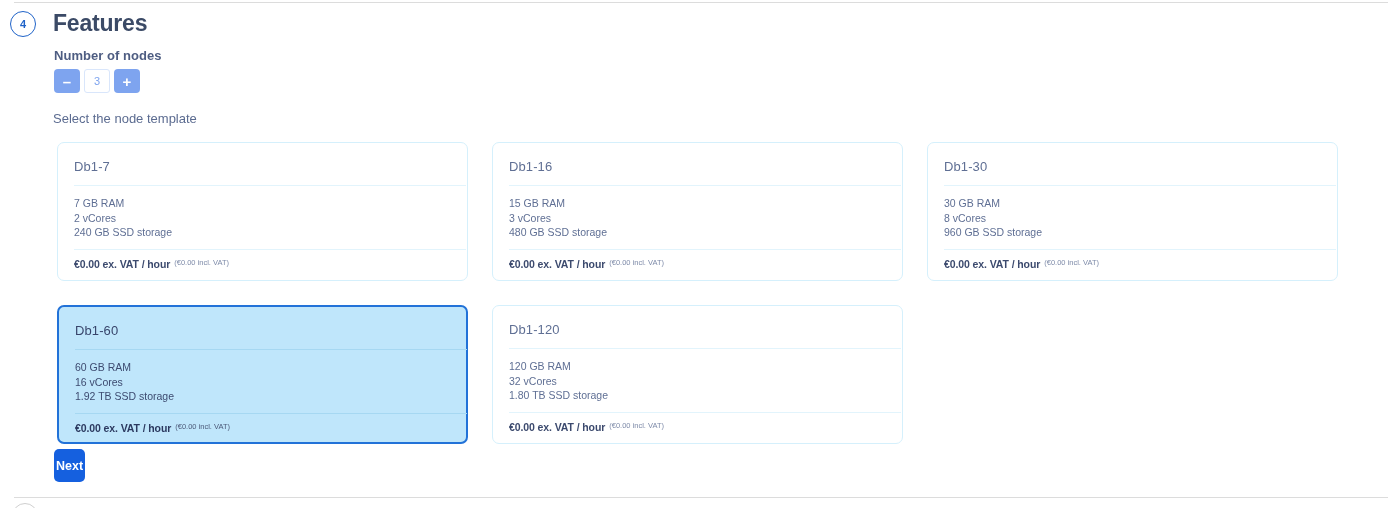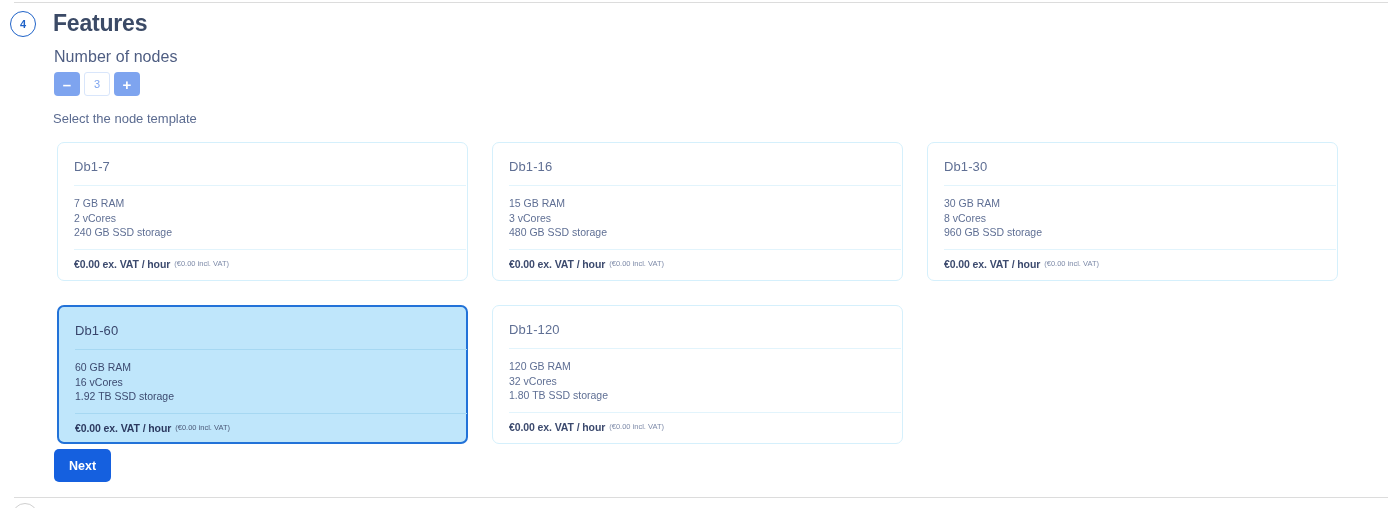--- a/index.html
+++ b/index.html
@@ -58,22 +58,22 @@
     letter-spacing: -0.2px;
   }
 
   
   .nodes-block {
     position: absolute;
     left: 54px;
     top: 48px;
   }
   .nodes-label {
-    font-size: 16px;
-    font-weight: 400;
+    font-size: 13px;
+    font-weight: 700;
     color: #4e5d82;
     letter-spacing: 0.05px;
     text-align: center;
   }
   .stepper {
     margin-top: 6px;
     display: flex;
     align-items: center;
     gap: 4px;
   }
@@ -173,42 +173,42 @@
     background: #e2f4fc;
     width: 392px;
     margin-top: 9px;
   }
   .card.selected .card-rule-2 {
     background: #a6d8f2;
   }
   .price-row {
     margin-top: 8px;
     display: flex;
-    align-items: center;
+    align-items: flex-start;
   }
   .price-main {
     font-size: 10.5px;
     font-weight: 700;
     color: #3c4a6e;
     letter-spacing: -0.1px;
   }
   .price-sub {
     font-size: 7.5px;
     color: #7d8aa8;
     margin-left: 4px;
   }
   .card.selected .price-main { color: #2c3a60; }
   .card.selected .price-sub { color: #4b5978; }
 
   
   .next-btn {
     position: absolute;
     left: 54px;
     top: 449px;
-    width: 57px;
+    width: 31px;
     height: 33px;
     background: #1560df;
     border: none;
     border-radius: 5px;
     color: #ffffff;
     font-size: 12.5px;
     font-weight: 700;
     cursor: pointer;
     font-family: "Liberation Sans", sans-serif;
   }

